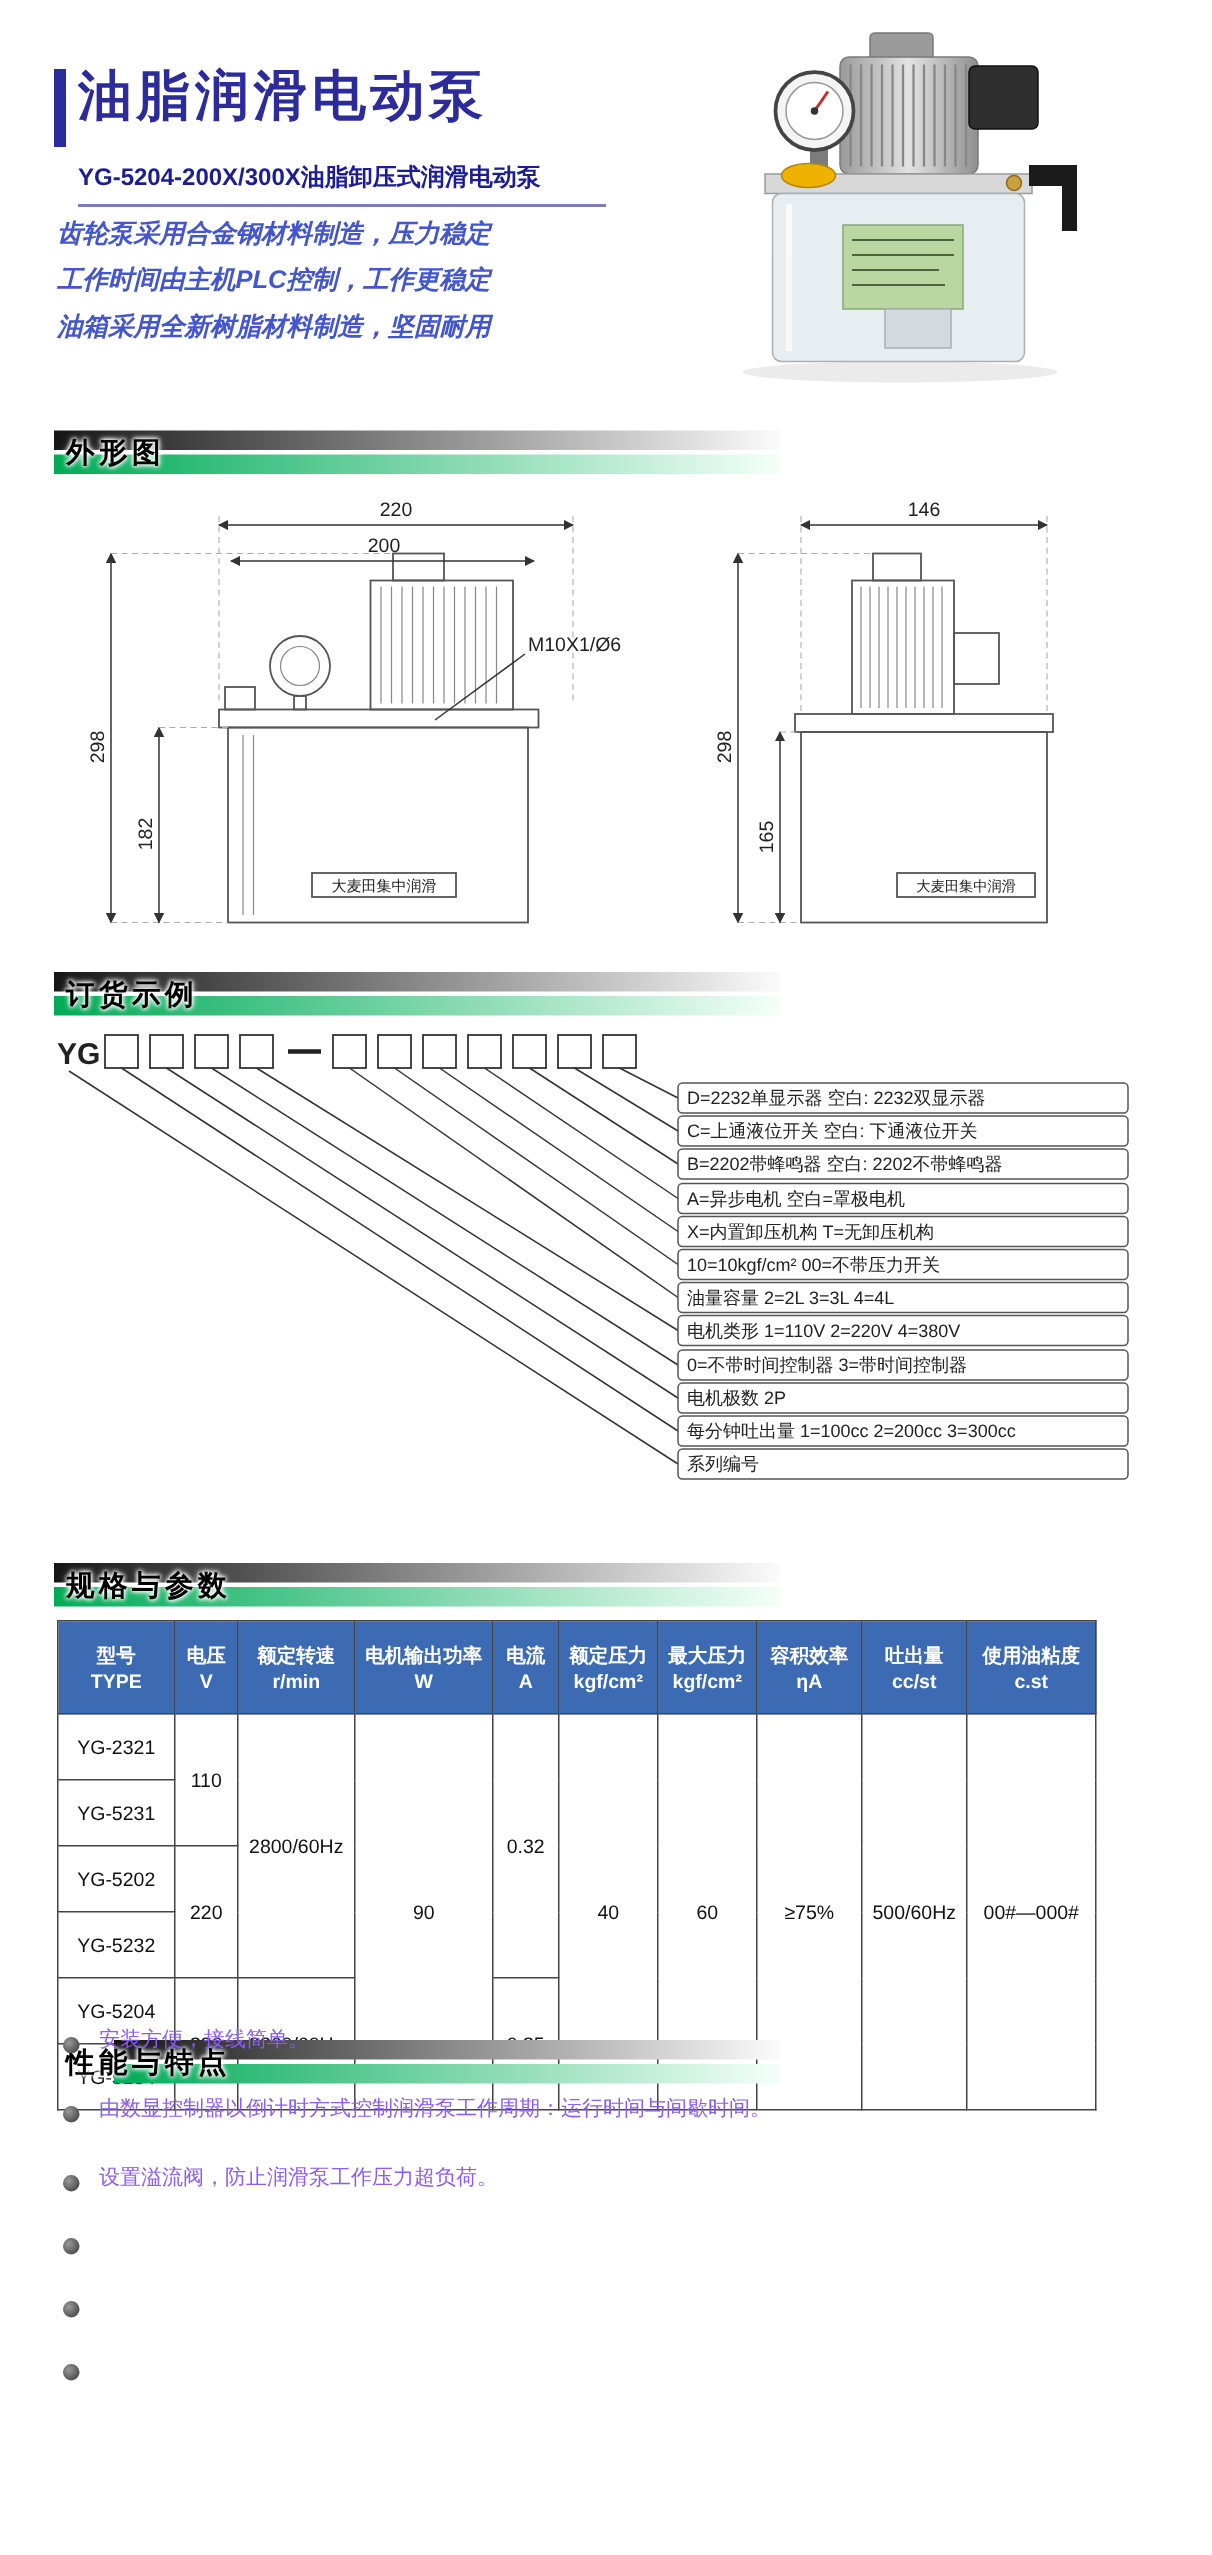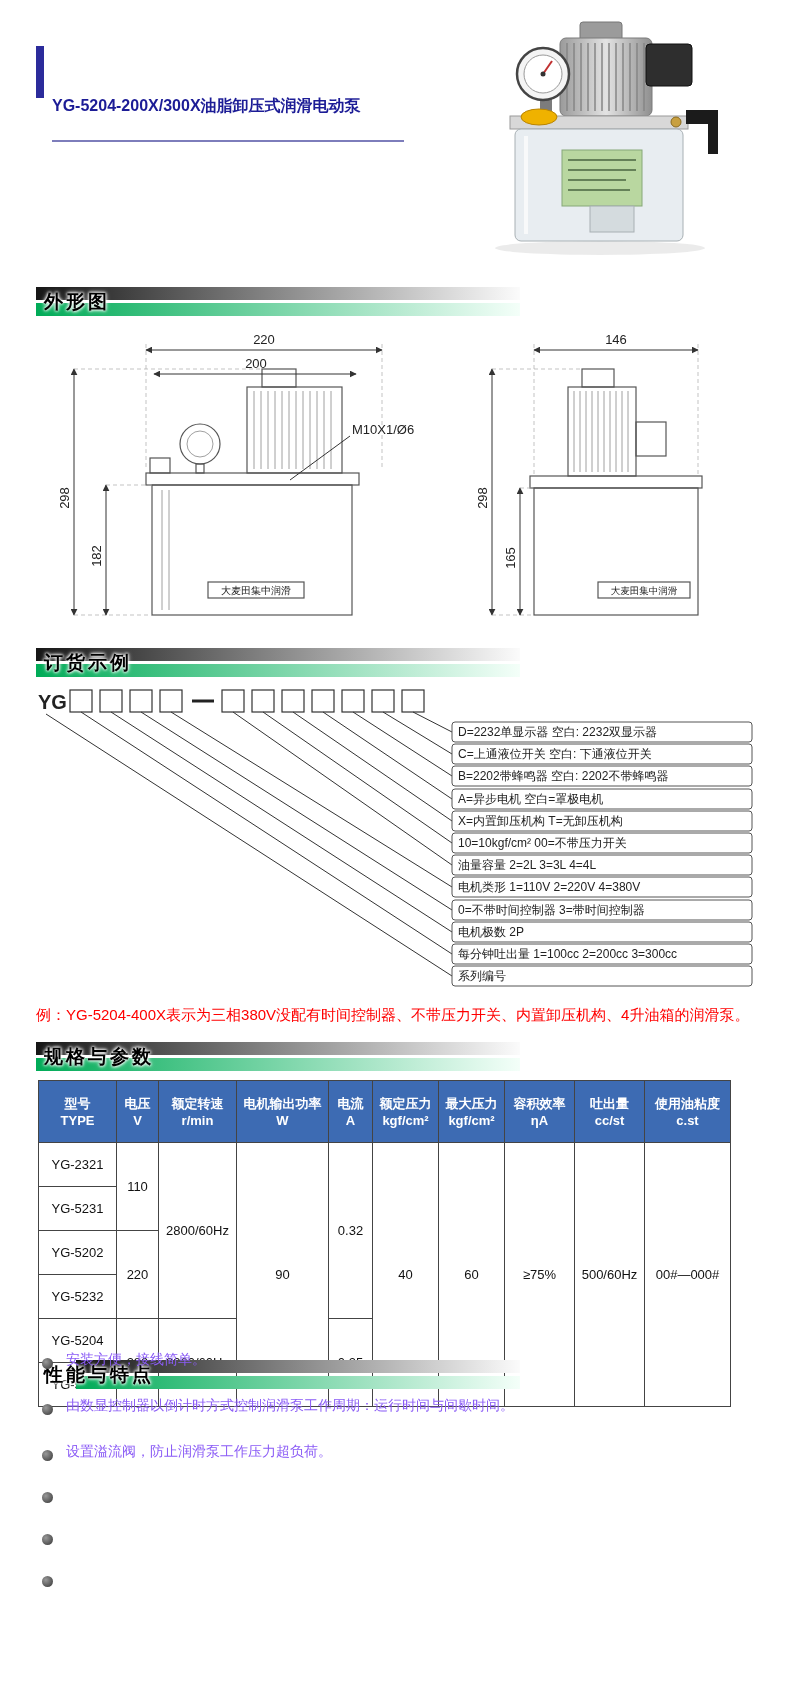--- a/index.html
+++ b/index.html
@@ -4,22 +4,22 @@
 <style>
   * { box-sizing: border-box; }
   body { margin: 0; background: #ffffff; }
   .page {
     position: relative; width: 808px; height: 1703px; background: #fff;
     font-family: "Liberation Sans", "DejaVu Sans", sans-serif; overflow: hidden; color:#111;
   }
   
   .title-bar { position: absolute; left: 36px; top: 46px; width: 8px; height: 52px; background: #2b2b9b; }
   .page-title { position: absolute; left: 52px; top: 40px; font-size: 36px; font-weight: bold; color: #2b2b9b; letter-spacing: 3px; }
-  .page-subtitle { position: absolute; left: 52px; top: 96px; font-size: 16px; font-weight: bold; color: #1c1c96;
-    padding-bottom: 23px; border-bottom: 2px solid #7d7dbb; width: 352px; }
+  .page-subtitle { position: absolute; left: 52px; top: 108px; font-size: 16px; font-weight: bold; color: #1c1c96;
+    padding-bottom: 7px; border-bottom: 2px solid #7d7dbb; width: 352px; }
   .intro { position: absolute; left: 38px; top: 140px; font-size: 17px; line-height: 31px; color: #4355cf; font-style: italic; font-weight: bold; }
   
   .photo { position: absolute; left: 440px; top: 18px; width: 295px; height: 242px; }
   
   .section-header { position: absolute; width: 484px; height: 30px; }
   .section-header .bar-dark { height: 13px; background: linear-gradient(to right, #161616, #fbfbfb); }
   .section-header .bar-green { height: 13px; margin-top: 3px; background: linear-gradient(to right, #00ab57, #f4fff9); }
   .section-header .title {
     position: absolute; left: 8px; top: 2px; font-size: 19px; font-weight: bold; color: #000; letter-spacing: 3px;
     text-shadow: 0 0 3px #fff, 0 0 3px #fff, 0 0 5px #fff;
@@ -50,21 +50,27 @@
   .feature { display: flex; align-items: flex-end; margin-bottom: 27px; font-size: 14px; color: #8b5cf6; line-height: 19px; margin-top: 24px; }
   .feature .bullet { width: 11px; height: 11px; border-radius: 50%;
     background: radial-gradient(circle at 35% 35%, #999, #333); margin: 4px 13px 0 4px; flex: none; }
 </style>
 </head>
 <body>
 
 <div class="page">
 
   <div class="title-bar"></div>
+  <div class="page-title">油脂润滑电动泵</div>
   <div class="page-subtitle">YG-5204-200X/300X油脂卸压式润滑电动泵</div>
+  <div class="intro">
+    <div>齿轮泵采用合金钢材料制造，压力稳定</div>
+    <div>工作时间由主机PLC控制，工作更稳定</div>
+    <div>油箱采用全新树脂材料制造，坚固耐用</div>
+  </div>
 
   <svg class="photo" viewBox="0 0 295 242">
     <defs>
       <linearGradient id="motorGrad" x1="0" y1="0" x2="1" y2="0">
         <stop offset="0" stop-color="#9a9a9a"></stop>
           <stop offset="0.5" stop-color="#e3e3e3"></stop>
           <stop offset="1" stop-color="#8f8f8f"></stop>
       </linearGradient>
     </defs>
     <ellipse cx="160" cy="230" rx="105" ry="7" fill="rgba(0,0,0,0.08)"></ellipse>
@@ -270,21 +276,20 @@
       <text class="opt-text" x="428" y="232">0=不带时间控制器 3=带时间控制器</text>
       <rect class="opt-box" x="422" y="240" width="300" height="20" rx="3"></rect>
       <text class="opt-text" x="428" y="254">电机极数 2P</text>
       <rect class="opt-box" x="422" y="262" width="300" height="20" rx="3"></rect>
       <text class="opt-text" x="428" y="276">每分钟吐出量 1=100cc 2=200cc 3=300cc</text>
       <rect class="opt-box" x="422" y="284" width="300" height="20" rx="3"></rect>
       <text class="opt-text" x="428" y="298">系列编号</text>
     </g>
   </svg>
 
-  <div class="example-note">例：YG-5204-400X表示为三相380V没配有时间控制器、不带压力开关、内置卸压机构、4升油箱的润滑泵。</div>
 
   <div class="section-header" style="left:36px; top:1042px;">
     <div class="bar-dark"></div>
     <div class="bar-green"></div>
     <span class="title">规格与参数</span>
   </div>
 
   <table class="spec-table">
     <colgroup>
       <col style="width:78px">

